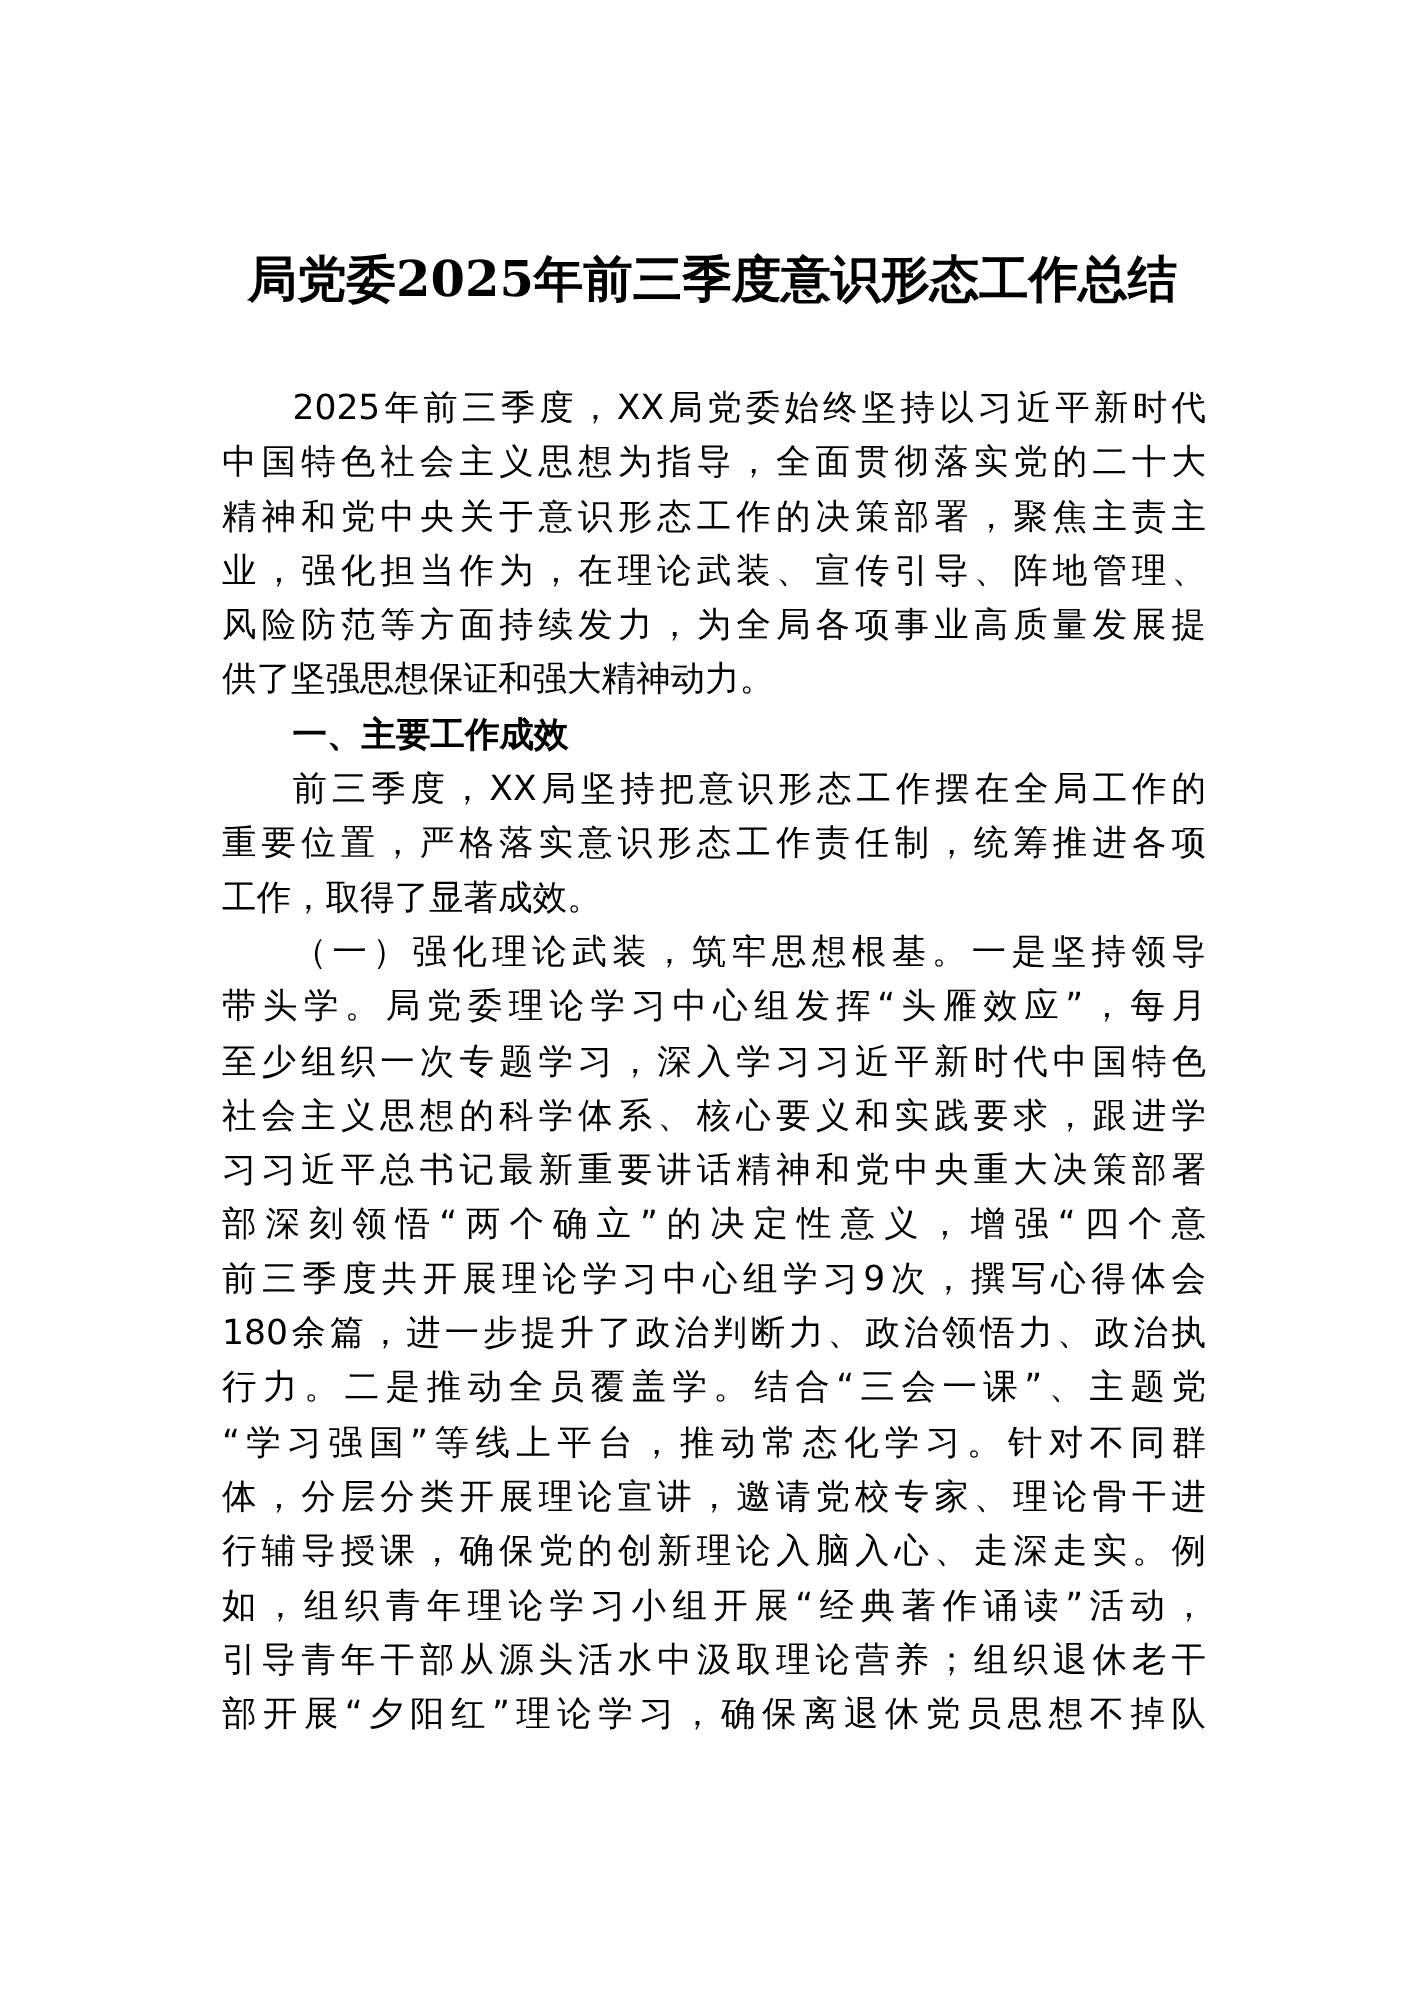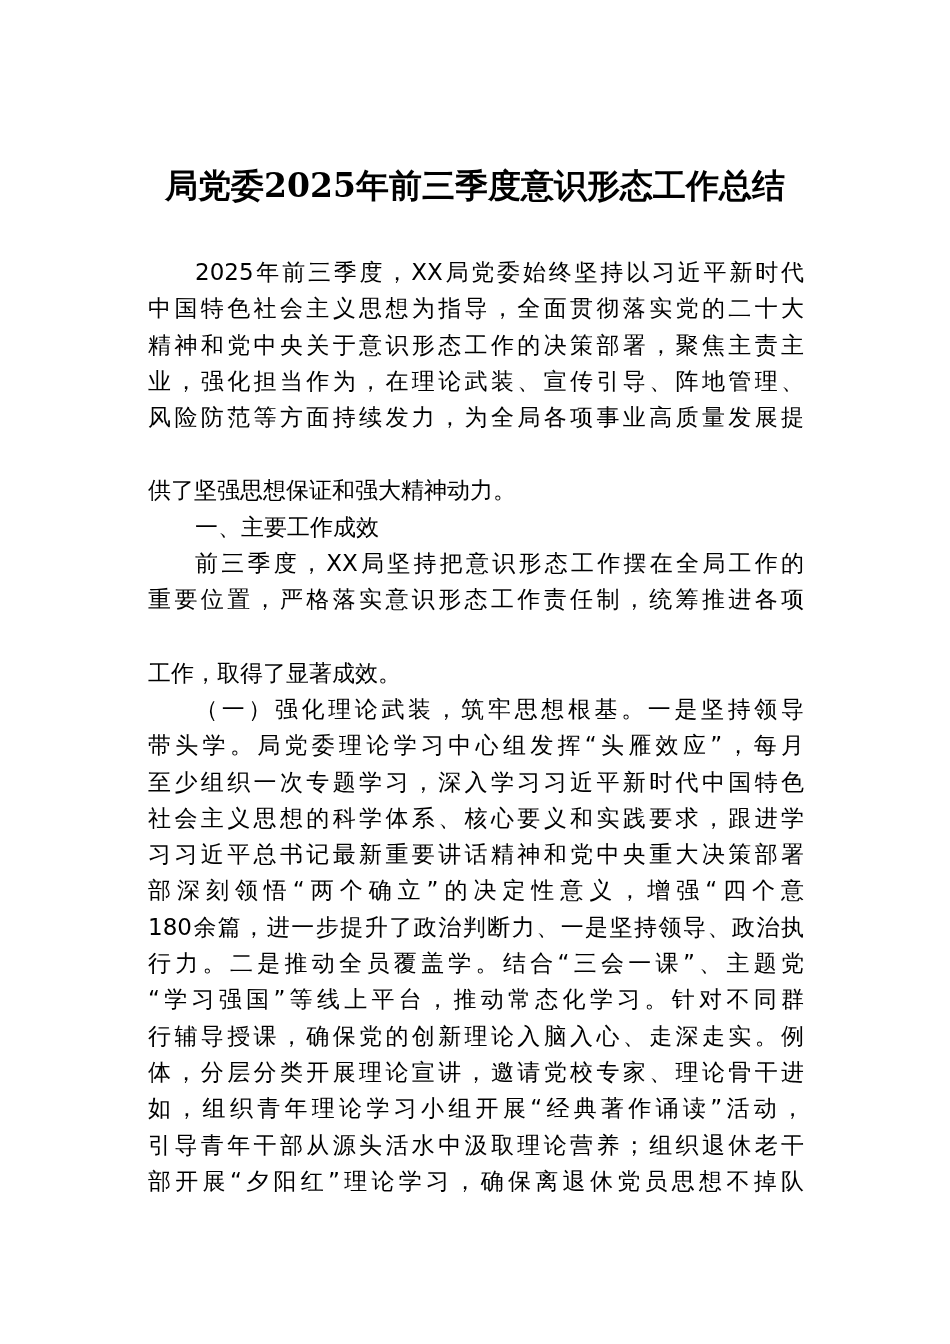--- a/index.html
+++ b/index.html
@@ -45,24 +45,24 @@
     line-height: 36.3px;
     font-size: 23px;
     white-space: nowrap;
     text-align: justify;
     text-align-last: justify;
     font-family: "DejaVu Sans", "Liberation Sans", sans-serif;
     font-weight: normal;
     letter-spacing: 0;
   }
   .line.indent { padding-left: 47px; }
-  .line.last { text-align-last: left; margin-top: 37px; }
+  .line.last { text-align-last: left; }
   .line.heading {
     font-family: "DejaVu Sans", "Liberation Sans", sans-serif;
-    font-weight: normal;
+    font-weight: bold;
     text-align-last: left;
     font-size: 23px;
   }
 </style>
 </head>
 <body>
 
 <div class="page">
   <h1 class="title">局党委2025年前三季度意识形态工作总结</h1>
 
@@ -85,23 +85,24 @@
       <div class="line last">工作，取得了显著成效。</div>
     </div>
 
     <div>
       <div class="line indent">（一）强化理论武装，筑牢思想根基。一是坚持领导</div>
       <div class="line">带头学。局党委理论学习中心组发挥“头雁效应”，每月</div>
       <div class="line">至少组织一次专题学习，深入学习习近平新时代中国特色</div>
       <div class="line">社会主义思想的科学体系、核心要义和实践要求，跟进学</div>
       <div class="line">习习近平总书记最新重要讲话精神和党中央重大决策部署</div>
       <div class="line">部深刻领悟“两个确立”的决定性意义，增强“四个意</div>
-      <div class="line">180余篇，进一步提升了政治判断力、一是坚持领导、政治执</div>
+      <div class="line">前三季度共开展理论学习中心组学习9次，撰写心得体会</div>
+      <div class="line">180余篇，进一步提升了政治判断力、政治领悟力、政治执</div>
       <div class="line">行力。二是推动全员覆盖学。结合“三会一课”、主题党</div>
       <div class="line">“学习强国”等线上平台，推动常态化学习。针对不同群</div>
+      <div class="line">体，分层分类开展理论宣讲，邀请党校专家、理论骨干进</div>
       <div class="line">行辅导授课，确保党的创新理论入脑入心、走深走实。例</div>
-      <div class="line">体，分层分类开展理论宣讲，邀请党校专家、理论骨干进</div>
       <div class="line">如，组织青年理论学习小组开展“经典著作诵读”活动，</div>
       <div class="line">引导青年干部从源头活水中汲取理论营养；组织退休老干</div>
       <div class="line">部开展“夕阳红”理论学习，确保离退休党员思想不掉队</div>
     </div>
   </div>
 </div>
 
 </body></html>

